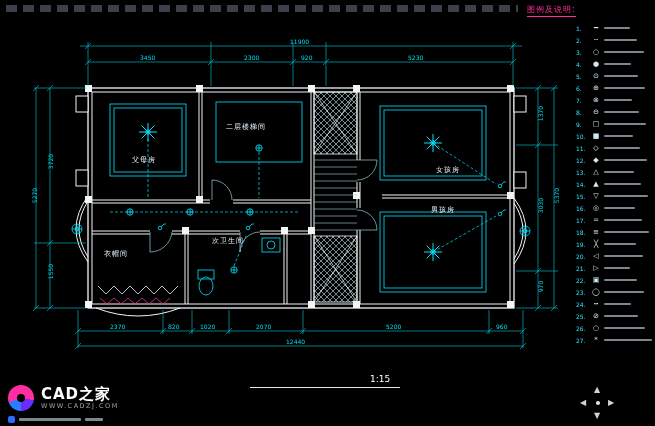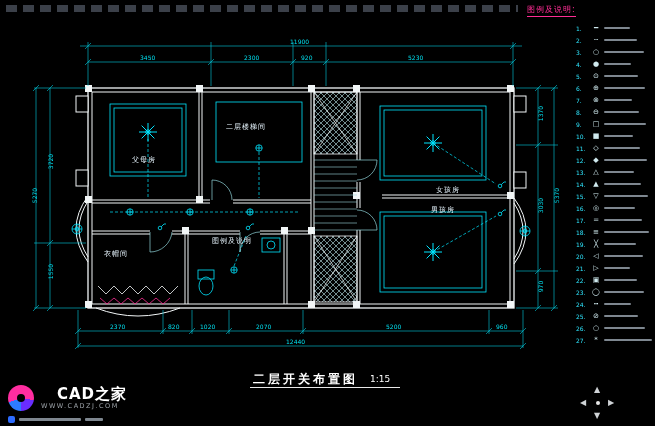--- a/index.html
+++ b/index.html
@@ -23,21 +23,21 @@
   
   .plan-title{position:absolute;left:253px;top:371px;font-size:12px;font-weight:bold;
     color:#fff;letter-spacing:3px;}
   .plan-scale{position:absolute;left:370px;top:374px;font-size:9px;color:#fff;}
   .title-rule{position:absolute;left:250px;top:387px;width:150px;height:1px;background:#e8e8e8;}
   
   .brand{position:absolute;left:8px;top:385px;display:flex;align-items:center;gap:7px;}
   .brand-icon{position:relative;width:26px;height:26px;border-radius:50%;
     background:conic-gradient(#ff2da0 0 100deg,#6a2dff 100deg 180deg,#2d7bff 180deg 250deg,#ff2da0 250deg 360deg);}
   .brand-icon-core{position:absolute;left:9px;top:9px;width:8px;height:8px;border-radius:50%;background:#000;}
-  .brand-name{font-size:15px;font-weight:bold;color:#fff;letter-spacing:1px;line-height:1.1;margin-left:16px;}
+  .brand-name{font-size:15px;font-weight:bold;color:#fff;letter-spacing:1px;line-height:1.1;}
   .brand-site{font-size:6.5px;color:#9aa0a6;letter-spacing:1.5px;}
   .partner{position:absolute;left:8px;top:416px;display:flex;align-items:center;gap:4px;}
   .partner-ico{width:7px;height:7px;background:#2d6cff;border-radius:2px;flex:none;}
   
   .compass{position:absolute;left:578px;top:386px;width:40px;height:36px;color:#cfd3d6;}
   .compass span{position:absolute;font-size:8px;line-height:1;}
   .compass .c-up{left:16px;top:0;}
   .compass .c-down{left:16px;top:26px;}
   .compass .c-left{left:2px;top:13px;}
   .compass .c-right{left:30px;top:13px;}
@@ -411,26 +411,25 @@
   <span class="dim rot" style="left:38px;top:158px">3720</span>
   <span class="dim rot" style="left:38px;top:268px">1550</span>
   <span class="dim rot" style="left:22px;top:192px">5270</span>
   <span class="dim rot" style="left:528px;top:110px">1370</span>
   <span class="dim rot" style="left:528px;top:202px">3030</span>
   <span class="dim rot" style="left:528px;top:283px">970</span>
   <span class="dim rot" style="left:544px;top:192px">5370</span>
 
   <span class="room-label" style="left:132px;top:155px">父母房</span>
   <span class="room-label" style="left:226px;top:122px">二层楼梯间</span>
-  <span class="room-label" style="left:436px;top:185px">女孩房</span>
+  <span class="room-label" style="left:436px;top:165px">女孩房</span>
   <span class="room-label" style="left:431px;top:205px">男孩房</span>
-  <span class="room-label" style="left:212px;top:236px">图例及说明</span>
+  <span class="room-label" style="left:212px;top:236px">次卫生间</span>
   <span class="room-label" style="left:104px;top:249px">衣帽间</span>
 
-  <span class="plan-title">二层开关布置图</span>
   <span class="plan-scale">1:15</span>
   <div class="title-rule"></div>
 
   <div class="brand">
     <div class="brand-icon">
       <div class="brand-icon-core"></div>
     </div>
     <div>
       <div class="brand-name">CAD之家</div>
       <div class="brand-site">WWW.CADZJ.COM</div>

